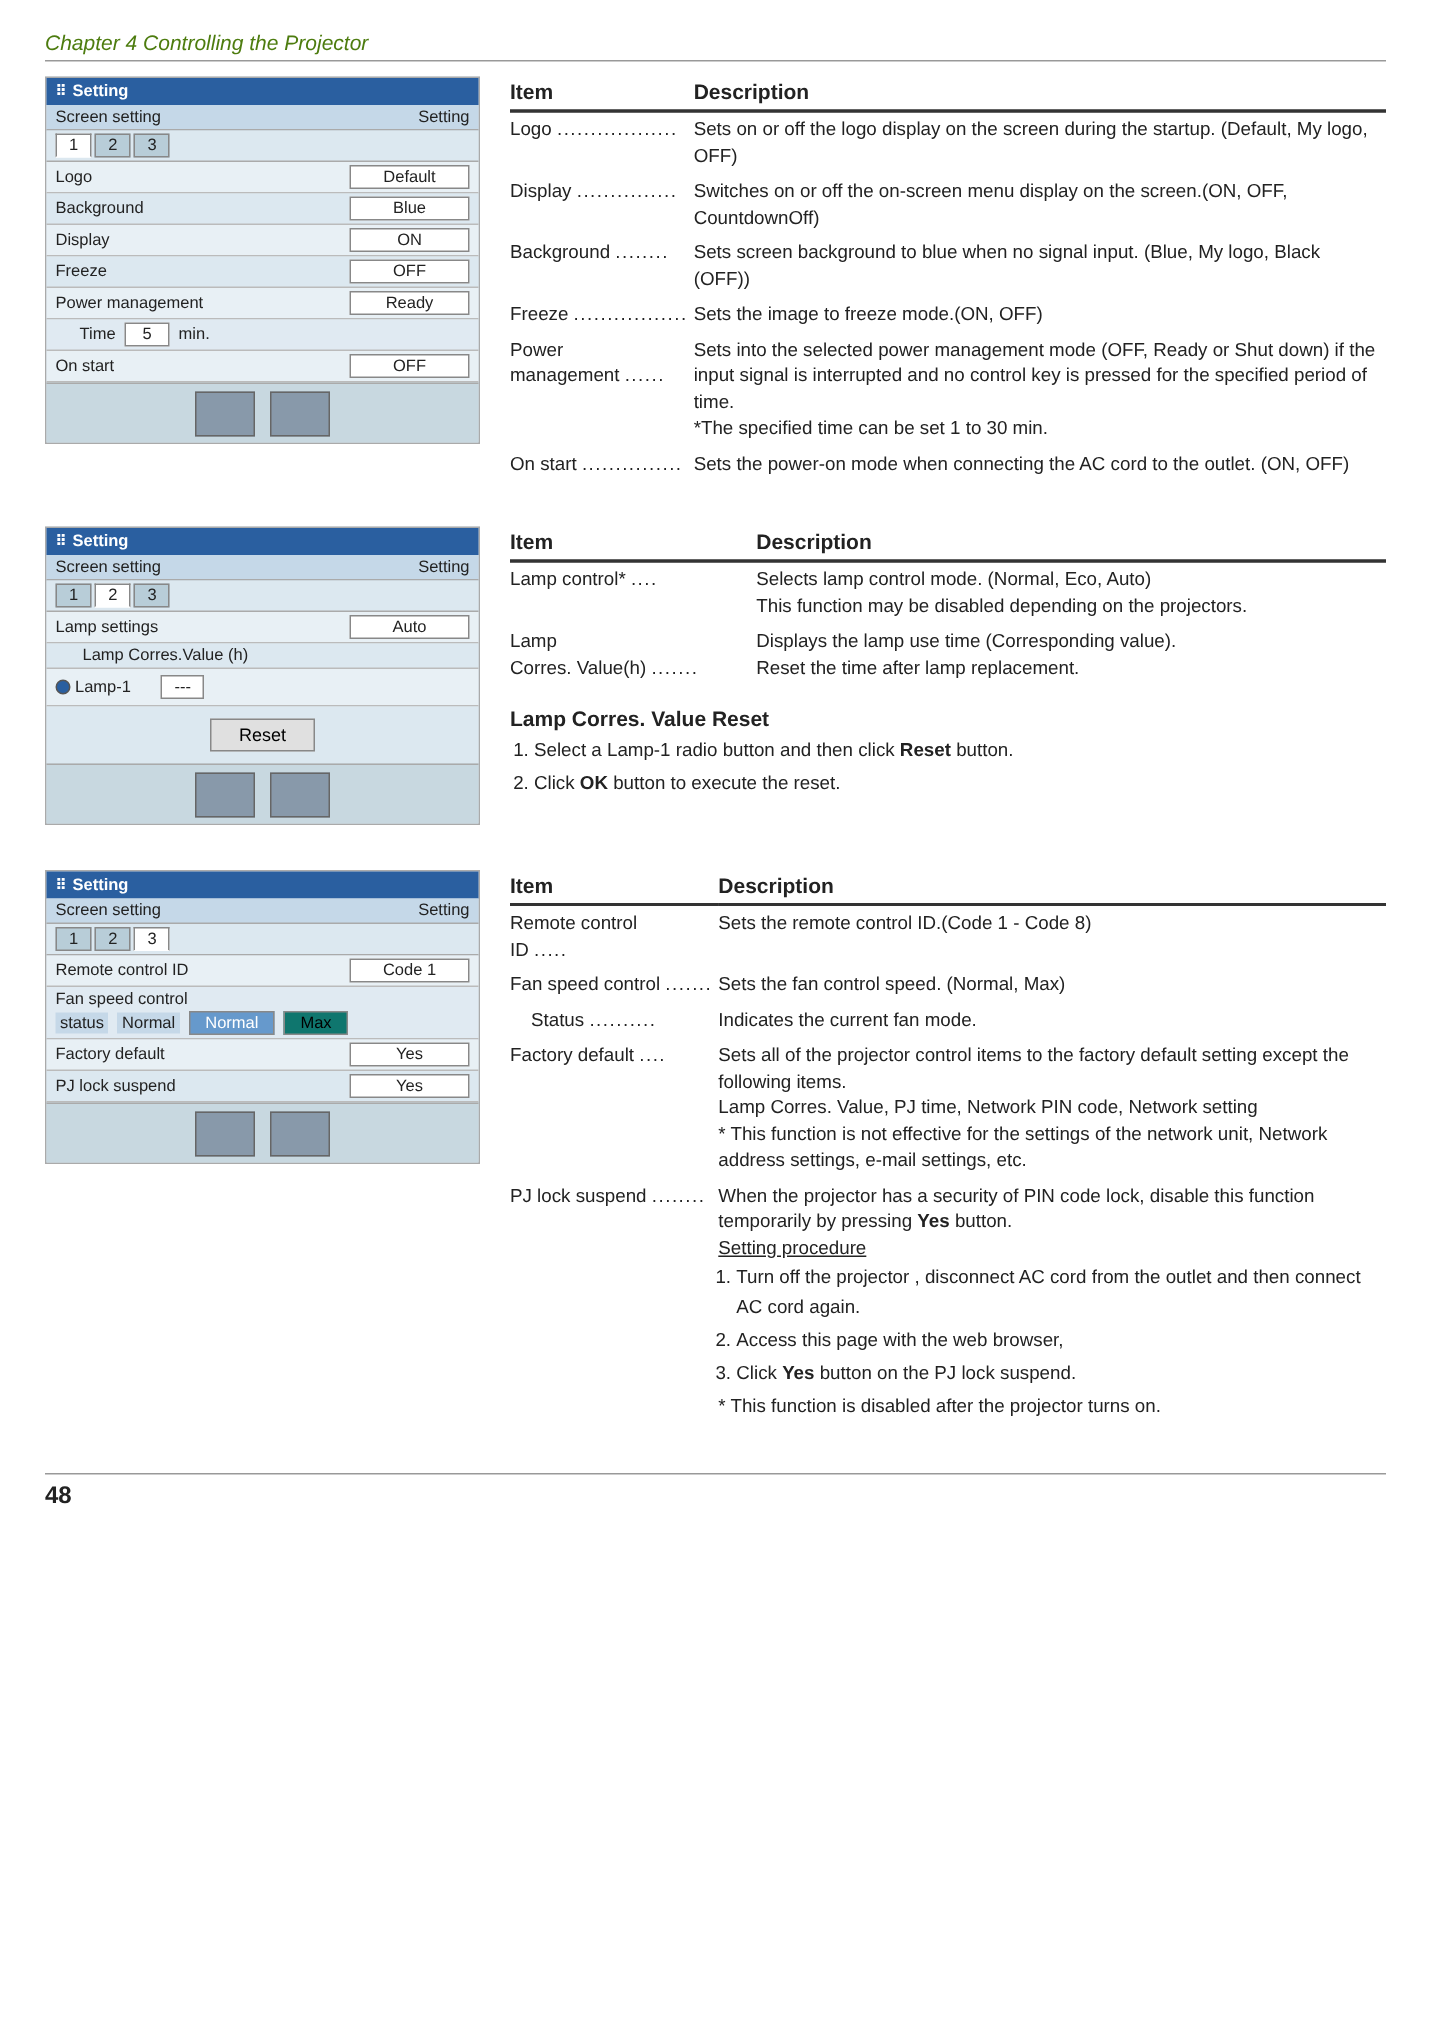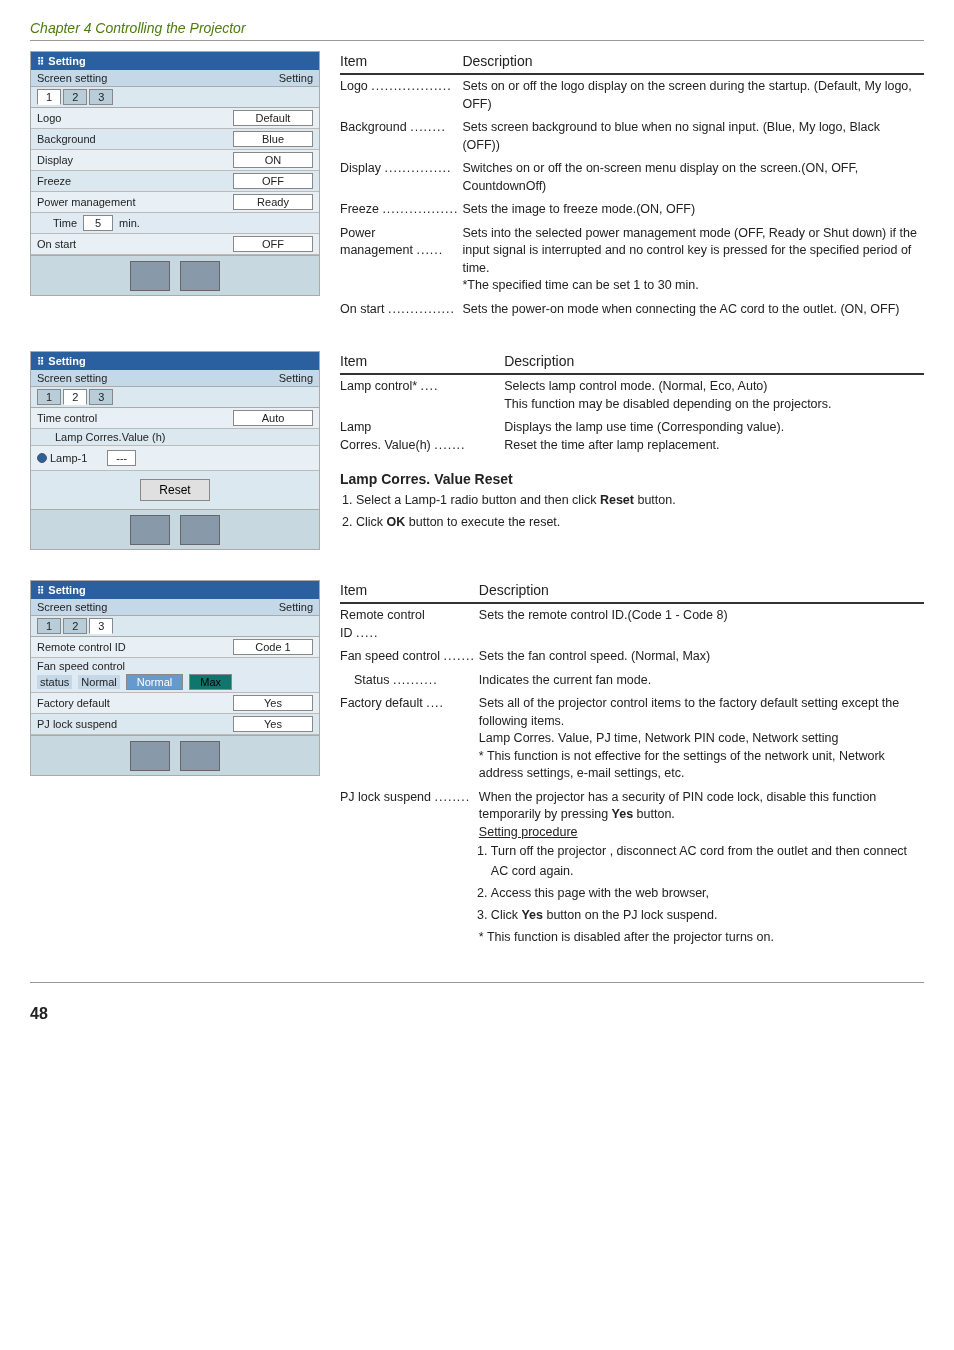--- a/index.html
+++ b/index.html
@@ -159,21 +159,21 @@
     .desc-table {
       width: 100%;
       border-collapse: collapse;
     }
 
     .desc-table thead tr th {
       border-bottom: 2px solid #333;
       text-align: left;
       padding: 2px 6px 4px 0;
       font-size: 14px;
-      font-weight: normal;
+      font-weight: bold;
     }
 
     .desc-table tbody tr td {
       vertical-align: top;
       padding: 3px 4px 3px 0;
       font-size: 12.5px;
       line-height: 1.4;
     }
 
     .item-label {
@@ -365,26 +365,26 @@
           <th>Item</th>
           <th>Description</th>
         </tr>
       </thead>
       <tbody>
         <tr>
           <td class="item-label">Logo <span class="dots-leader">..................</span></td>
           <td>Sets on or off the logo display on the screen during the startup. (Default, My logo, OFF)</td>
         </tr>
         <tr>
+          <td class="item-label">Display <span class="dots-leader">...............</span></td>
+          <td>Switches on or off the on-screen menu display on the screen.(ON, OFF, CountdownOff)</td>
+        </tr>
+        <tr>
           <td class="item-label">Background <span class="dots-leader">........</span></td>
           <td>Sets screen background to blue when no signal input. (Blue, My logo, Black (OFF))</td>
-        </tr>
-        <tr>
-          <td class="item-label">Display <span class="dots-leader">...............</span></td>
-          <td>Switches on or off the on-screen menu display on the screen.(ON, OFF, CountdownOff)</td>
         </tr>
         <tr>
           <td class="item-label">Freeze <span class="dots-leader">.................</span></td>
           <td>Sets the image to freeze mode.(ON, OFF)</td>
         </tr>
         <tr>
           <td class="item-label" style="vertical-align:top;">Power<br>management <span class="dots-leader">......</span></td>
           <td>
             Sets into the selected power management mode (OFF, Ready or Shut down) if the input signal is interrupted and no control key is pressed for the specified period of time.<br>
             *The specified time can be set 1 to 30 min.
@@ -409,21 +409,21 @@
     <div class="panel-subheader">
       <span>Screen setting</span>
       <span>Setting</span>
     </div>
     <div class="panel-tabs">
       <div class="panel-tab">1</div>
       <div class="panel-tab active">2</div>
       <div class="panel-tab">3</div>
     </div>
     <div class="panel-row">
-      <span class="panel-row-label">Time control</span>
+      <span class="panel-row-label">Lamp settings</span>
       <span class="panel-row-value">Auto</span>
     </div>
     <div class="panel-lamp-header">Lamp Corres.Value (h)</div>
     <div class="lamp-corres-row">
       <span class="radio-label">
         <span class="radio-dot"></span>
         <span>Lamp-1</span>
       </span>
       <span class="lamp-value-box">---</span>
     </div>
@@ -549,15 +549,15 @@
               <li>Click <b>Yes</b> button on the PJ lock suspend.</li>
               <li style="list-style: none; margin-left: -12px;">* This function is disabled after the projector turns on.</li>
             </ol>
           </td>
         </tr>
       </tbody>
     </table>
   </div>
 </div>
 
-<div style="border-top: 1px solid #999; margin-top: 10px; padding-top: 18px; display: flex; align-items: center; gap: 20px;">
+<div style="border-top: 1px solid #999; margin-top: 10px; padding-top: 2px; display: flex; align-items: center; gap: 20px;">
   <span class="page-number">48</span>
 </div>
 
 </body></html>

